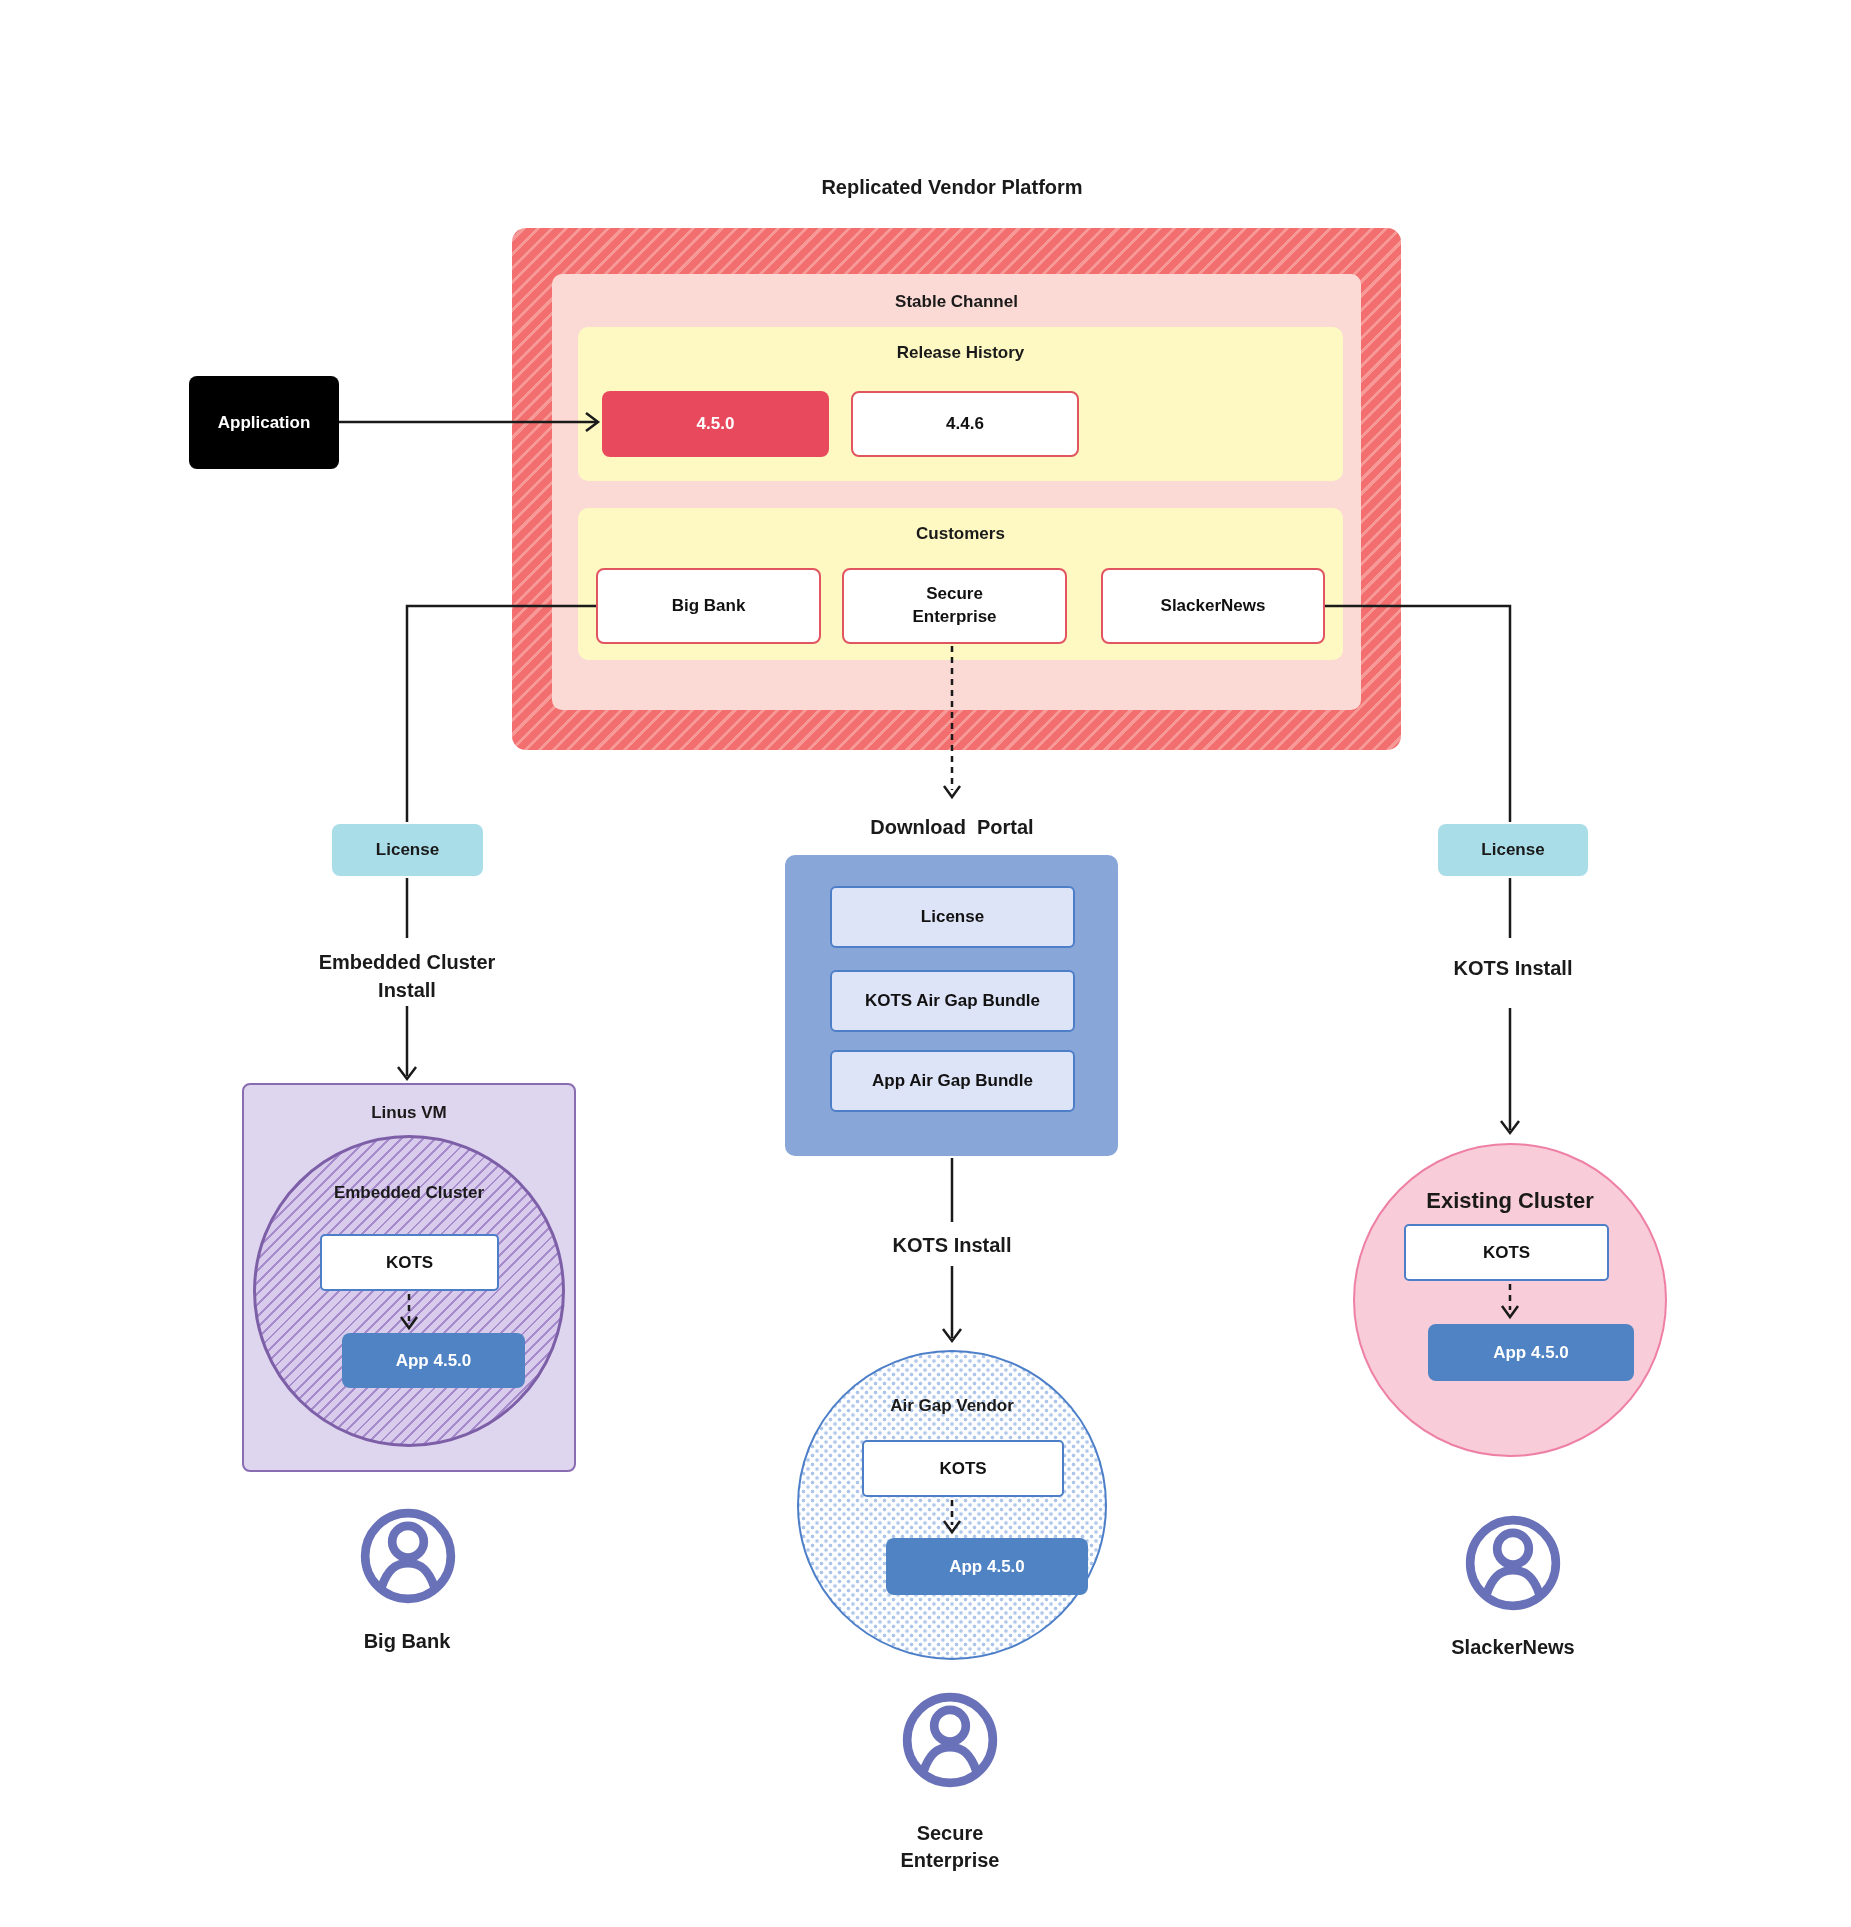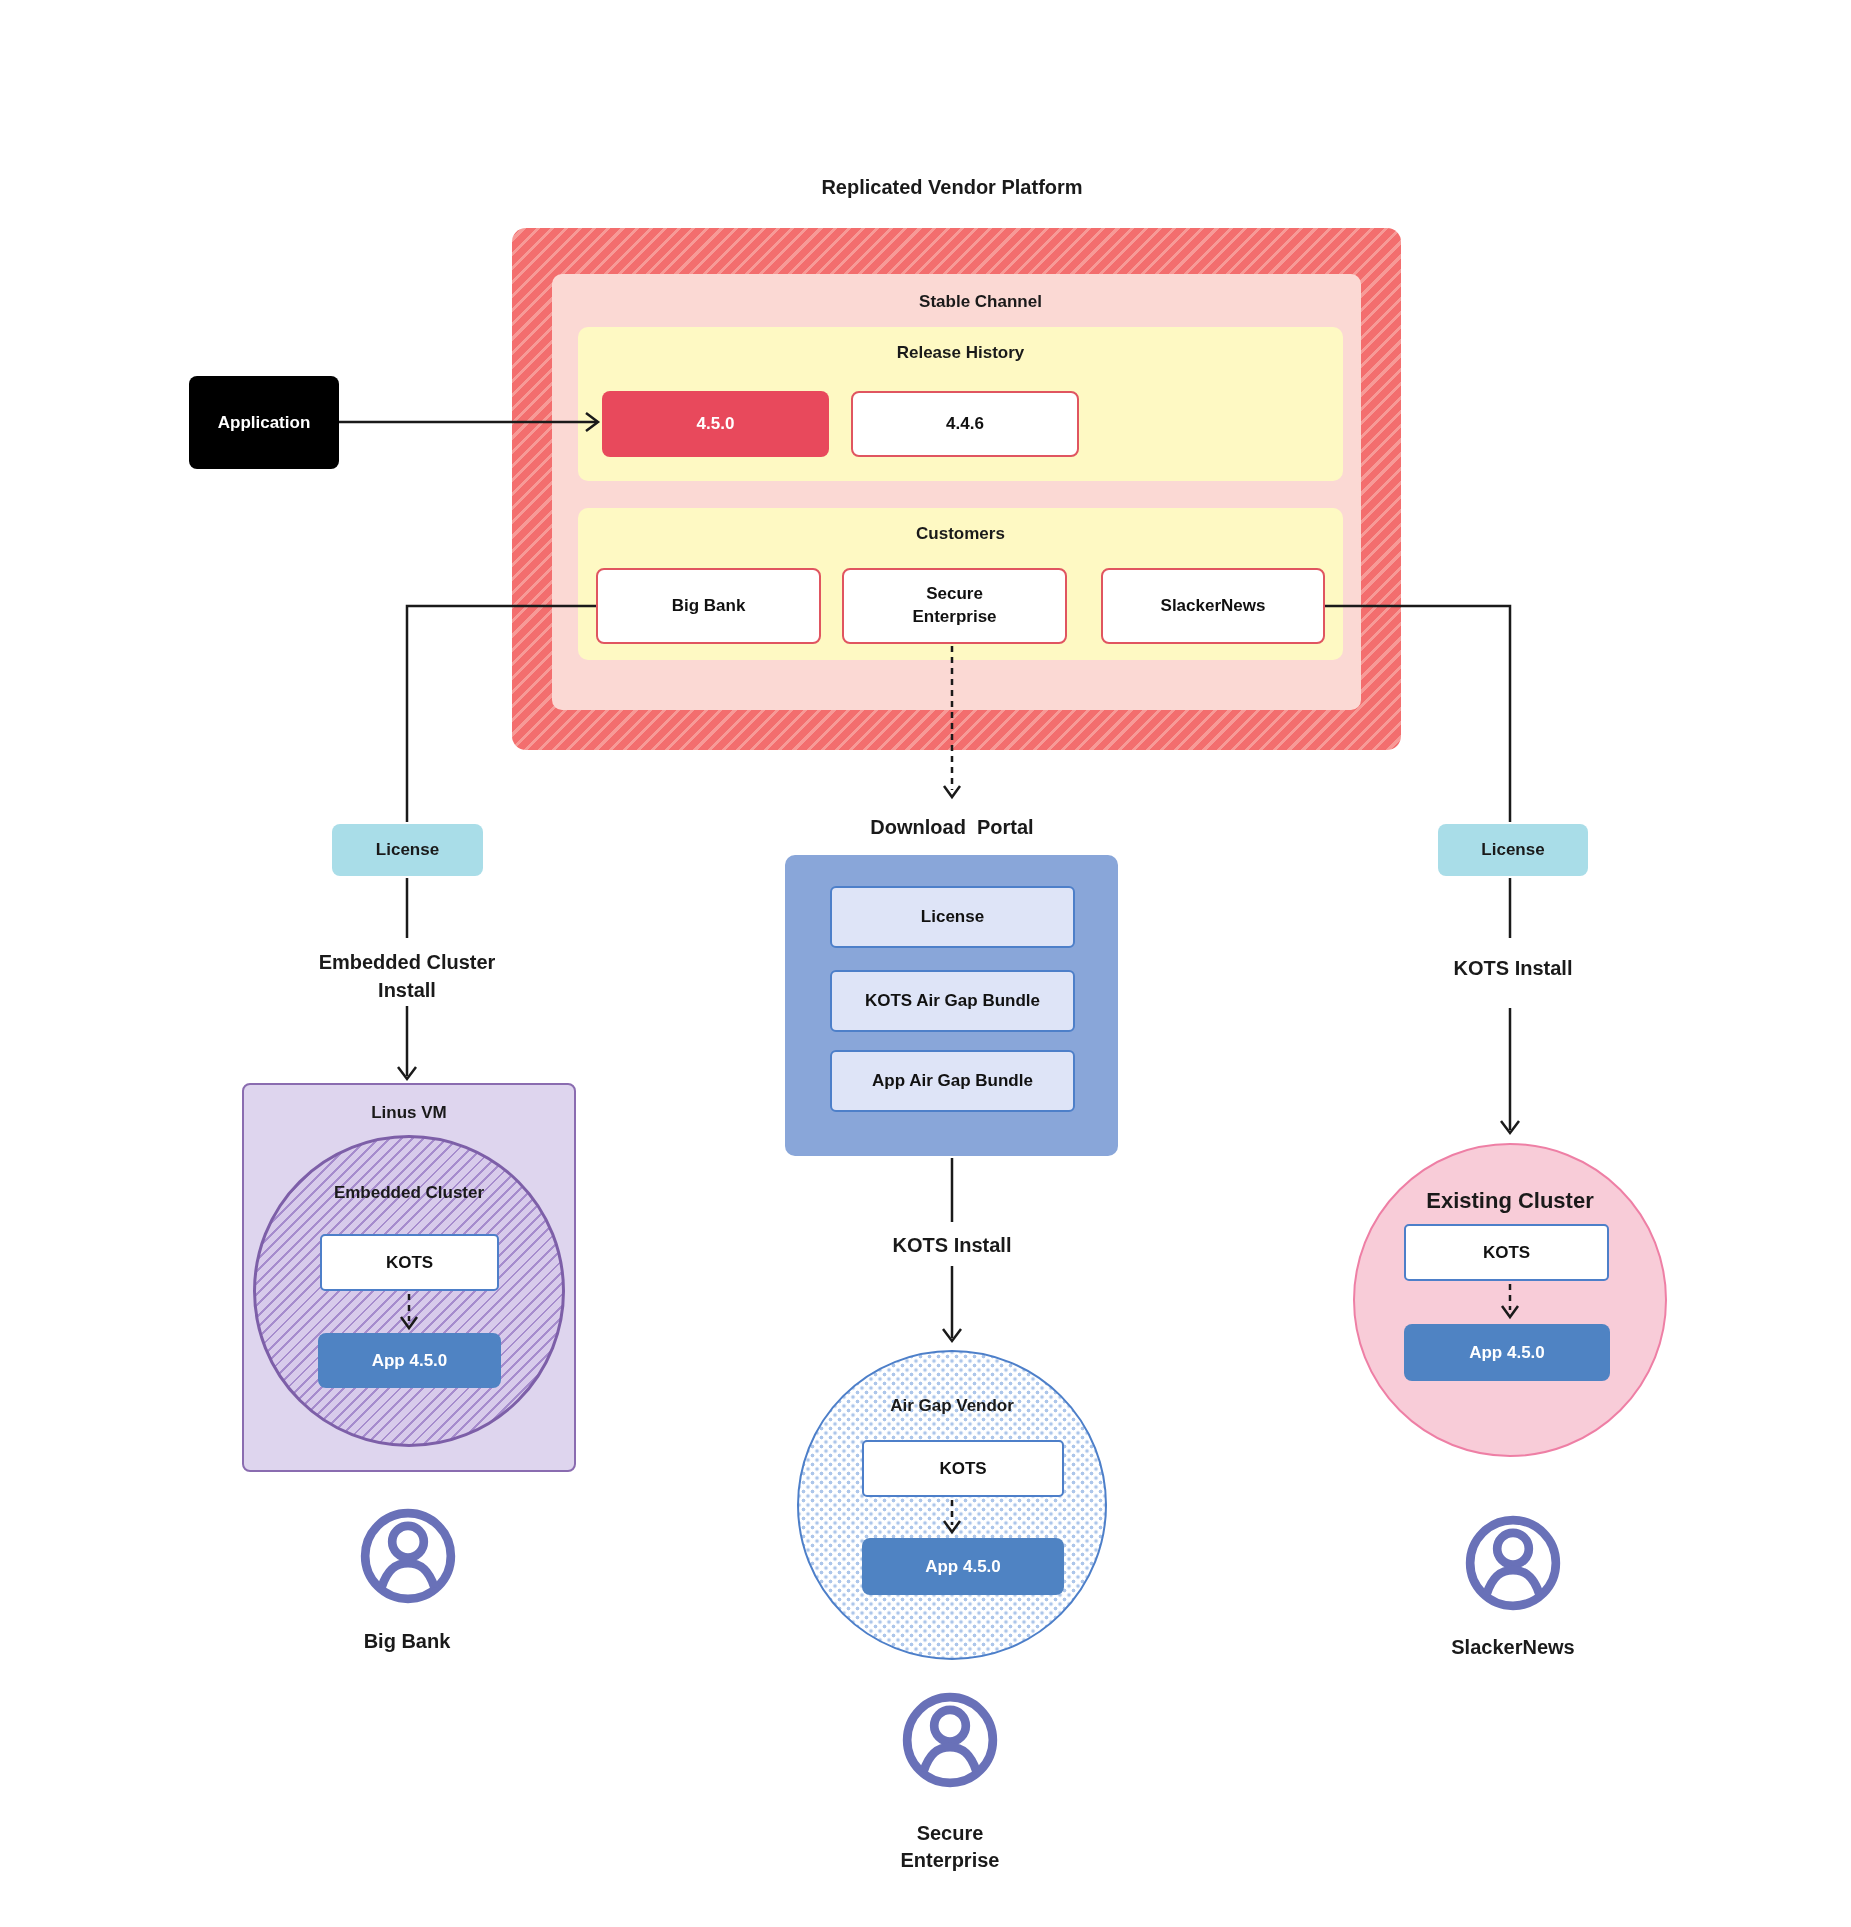--- a/index.html
+++ b/index.html
@@ -41,21 +41,21 @@
   .vm-box{left:242px;top:1083px;width:334px;height:389px;background:#ded5ee;border:2px solid #8a6cb0;border-radius:8px;}
   .vm-label{left:242px;top:1103px;width:334px;font-size:17px;font-weight:600;text-align:center;}
   .embedded-circle{
     left:253px;top:1135px;width:312px;height:312px;border-radius:50%;
     border:3px solid #7d5fa8;
     background:repeating-linear-gradient(135deg,#d8cbeb 0px,#d8cbeb 6px,#a68ccd 6px,#a68ccd 8px);
   }
   .embedded-circle-label{left:253px;top:1183px;width:312px;font-size:17px;font-weight:600;text-align:center;}
   .kots-box{background:#ffffff;border:2px solid #4d7fc9;border-radius:5px;font-size:17px;font-weight:600;color:#111;}
   .kots-left{left:320px;top:1234px;width:179px;height:57px;}
-  .app-450{background:#4f83c3;color:#ffffff;border-radius:8px;font-size:17px;font-weight:600;}
+  .app-450{background:#4f83c3;color:#ffffff;border-radius:8px;font-size:17px;font-weight:600;margin-left:24px;}
   .app-left{left:318px;top:1333px;width:183px;height:55px;}
 
   
   .dp-label{left:802px;top:813px;width:300px;white-space:pre;}
   .portal-box{left:785px;top:855px;width:333px;height:301px;background:#89a6d9;border-radius:10px;}
   .portal-item{background:#dee4f7;border:2px solid #4d7fc9;border-radius:6px;font-size:17px;font-weight:600;color:#111;}
   .portal-item-1{left:830px;top:886px;width:245px;height:62px;}
   .portal-item-2{left:830px;top:970px;width:245px;height:62px;}
   .portal-item-3{left:830px;top:1050px;width:245px;height:62px;}
   .kots-install-mid{left:852px;top:1231px;width:200px;}
@@ -92,21 +92,21 @@
 </style>
 </head>
 <body>
 
 <div class="page">
 
   <div class="abs title">Replicated Vendor Platform</div>
 
   <div class="abs platform-box"></div>
   <div class="abs stable-box">
-    <div class="section-label" style="margin-top:18px;padding-left:24px;">Stable Channel</div>
+    <div class="section-label" style="margin-top:18px;">Stable Channel</div>
   </div>
   <div class="abs section-box release-box">
     <div class="section-label" style="margin-top:16px;">Release History</div>
   </div>
   <div class="abs center release-current">4.5.0</div>
   <div class="abs center white-red release-previous">4.4.6</div>
 
   <div class="abs section-box customers-box">
     <div class="section-label" style="margin-top:16px;">Customers</div>
   </div>

